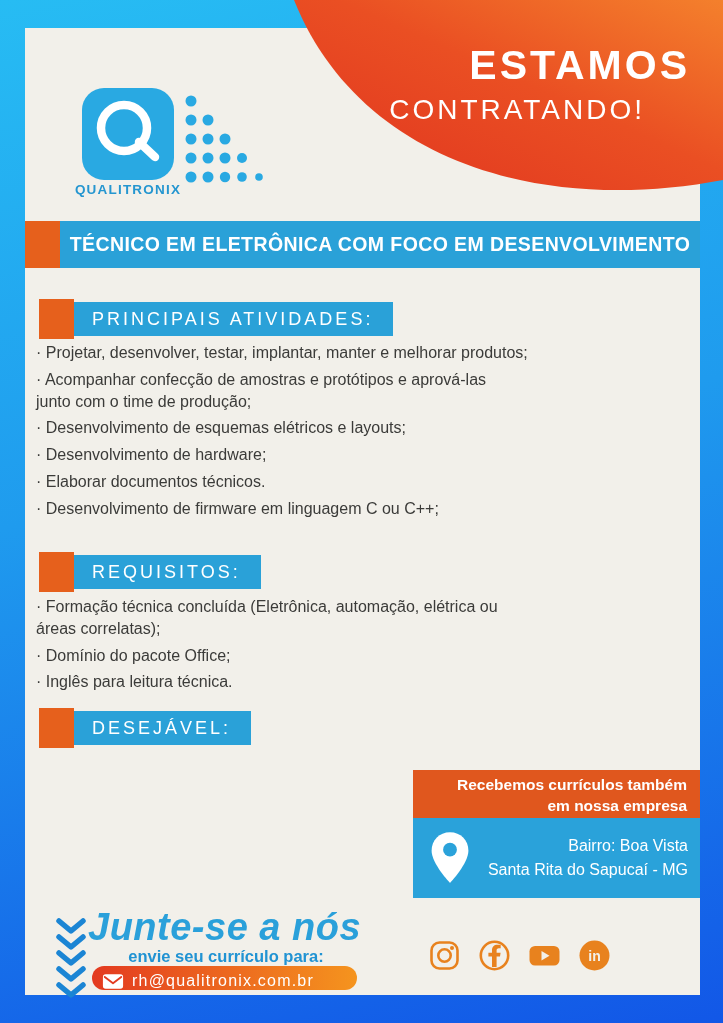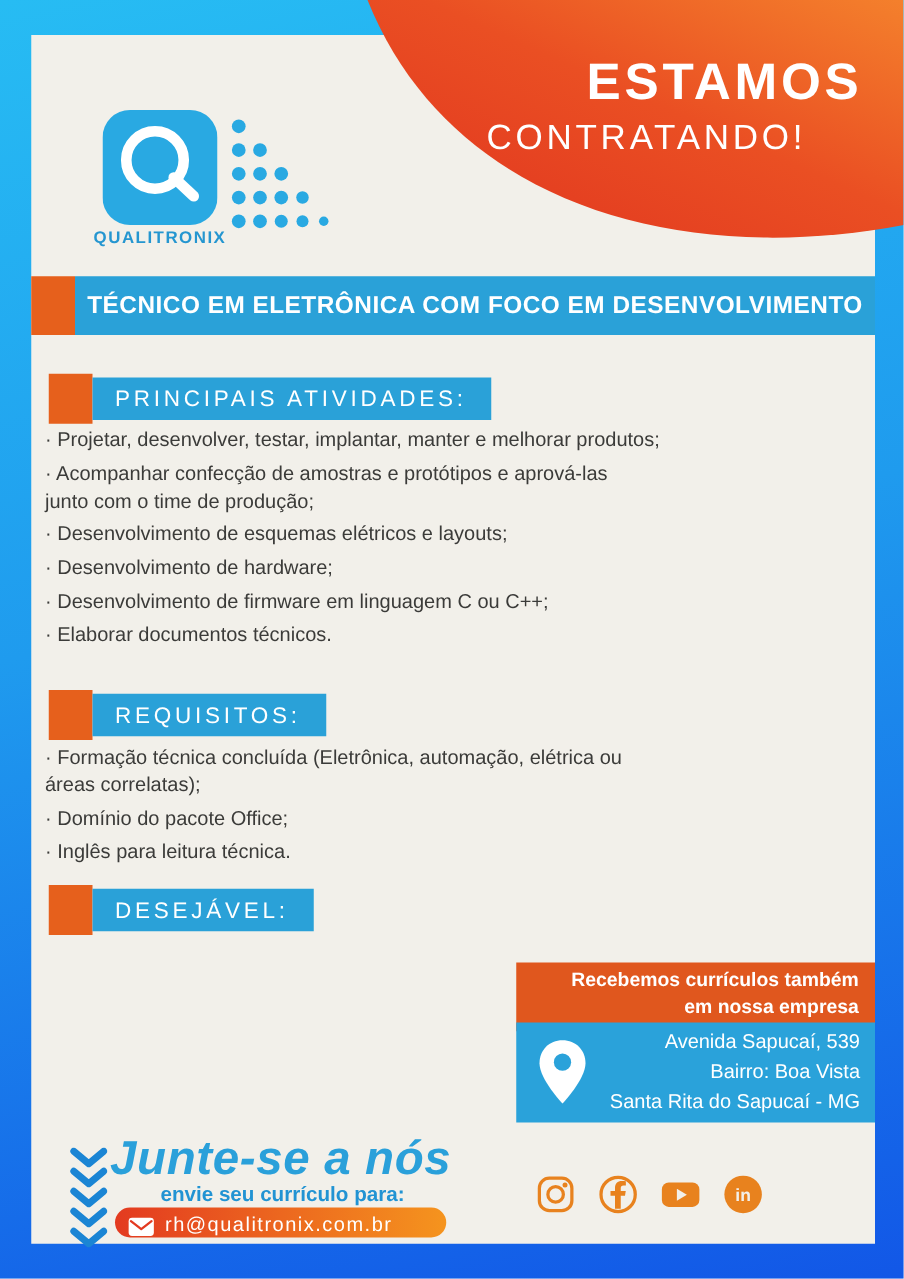--- a/index.html
+++ b/index.html
@@ -118,22 +118,22 @@
   <div class="sec-head h1">
     <div class="sq"></div>
     <div class="label">PRINCIPAIS ATIVIDADES:</div>
   </div>
   <div class="list l1">
     <div class="li">· Projetar, desenvolver, testar, implantar, manter e melhorar produtos;</div>
     <div class="li">· Acompanhar confecção de amostras e protótipos e aprová-las
 junto com o time de produção;</div>
     <div class="li">· Desenvolvimento de esquemas elétricos e layouts;</div>
     <div class="li">· Desenvolvimento de hardware;</div>
+    <div class="li">· Elaborar documentos técnicos.</div>
     <div class="li">· Desenvolvimento de firmware em linguagem C ou C++;</div>
-    <div class="li">· Elaborar documentos técnicos.</div>
   </div>
 
   <div class="sec-head h2">
     <div class="sq"></div>
     <div class="label">REQUISITOS:</div>
   </div>
   <div class="list l2">
     <div class="li">· Formação técnica concluída (Eletrônica, automação, elétrica ou
 áreas correlatas);</div>
     <div class="li">· Domínio do pacote Office;</div>
@@ -148,21 +148,20 @@
   <div class="note-box">
     <div>Recebemos currículos também</div>
     <div>em nossa empresa</div>
   </div>
   <div class="addr-box">
     <svg class="pin" width="46" height="56" viewBox="0 0 50 60">
       <path d="M25,2 C13.5,2 5,10.5 5,22 C5,36 25,57 25,57 C25,57 45,36 45,22 C45,10.5 36.5,2 25,2 Z" fill="#ffffff"></path>
       <circle cx="25" cy="21" r="7.5" fill="#2aa2da"></circle>
     </svg>
     <div class="addr-text">
-      <div>Avenida Sapucaí, 539</div>
       <div>Bairro: Boa Vista</div>
       <div>Santa Rita do Sapucaí - MG</div>
     </div>
   </div>
 
   <svg class="chevrons" width="30" height="82" viewBox="0 0 30 82">
     <g fill="none" stroke="#1b85d4" stroke-width="5.5" stroke-linecap="round" stroke-linejoin="round">
       <polyline points="3,3 15,13 27,3"></polyline>
       <polyline points="3,19 15,29 27,19"></polyline>
       <polyline points="3,35 15,45 27,35"></polyline>

